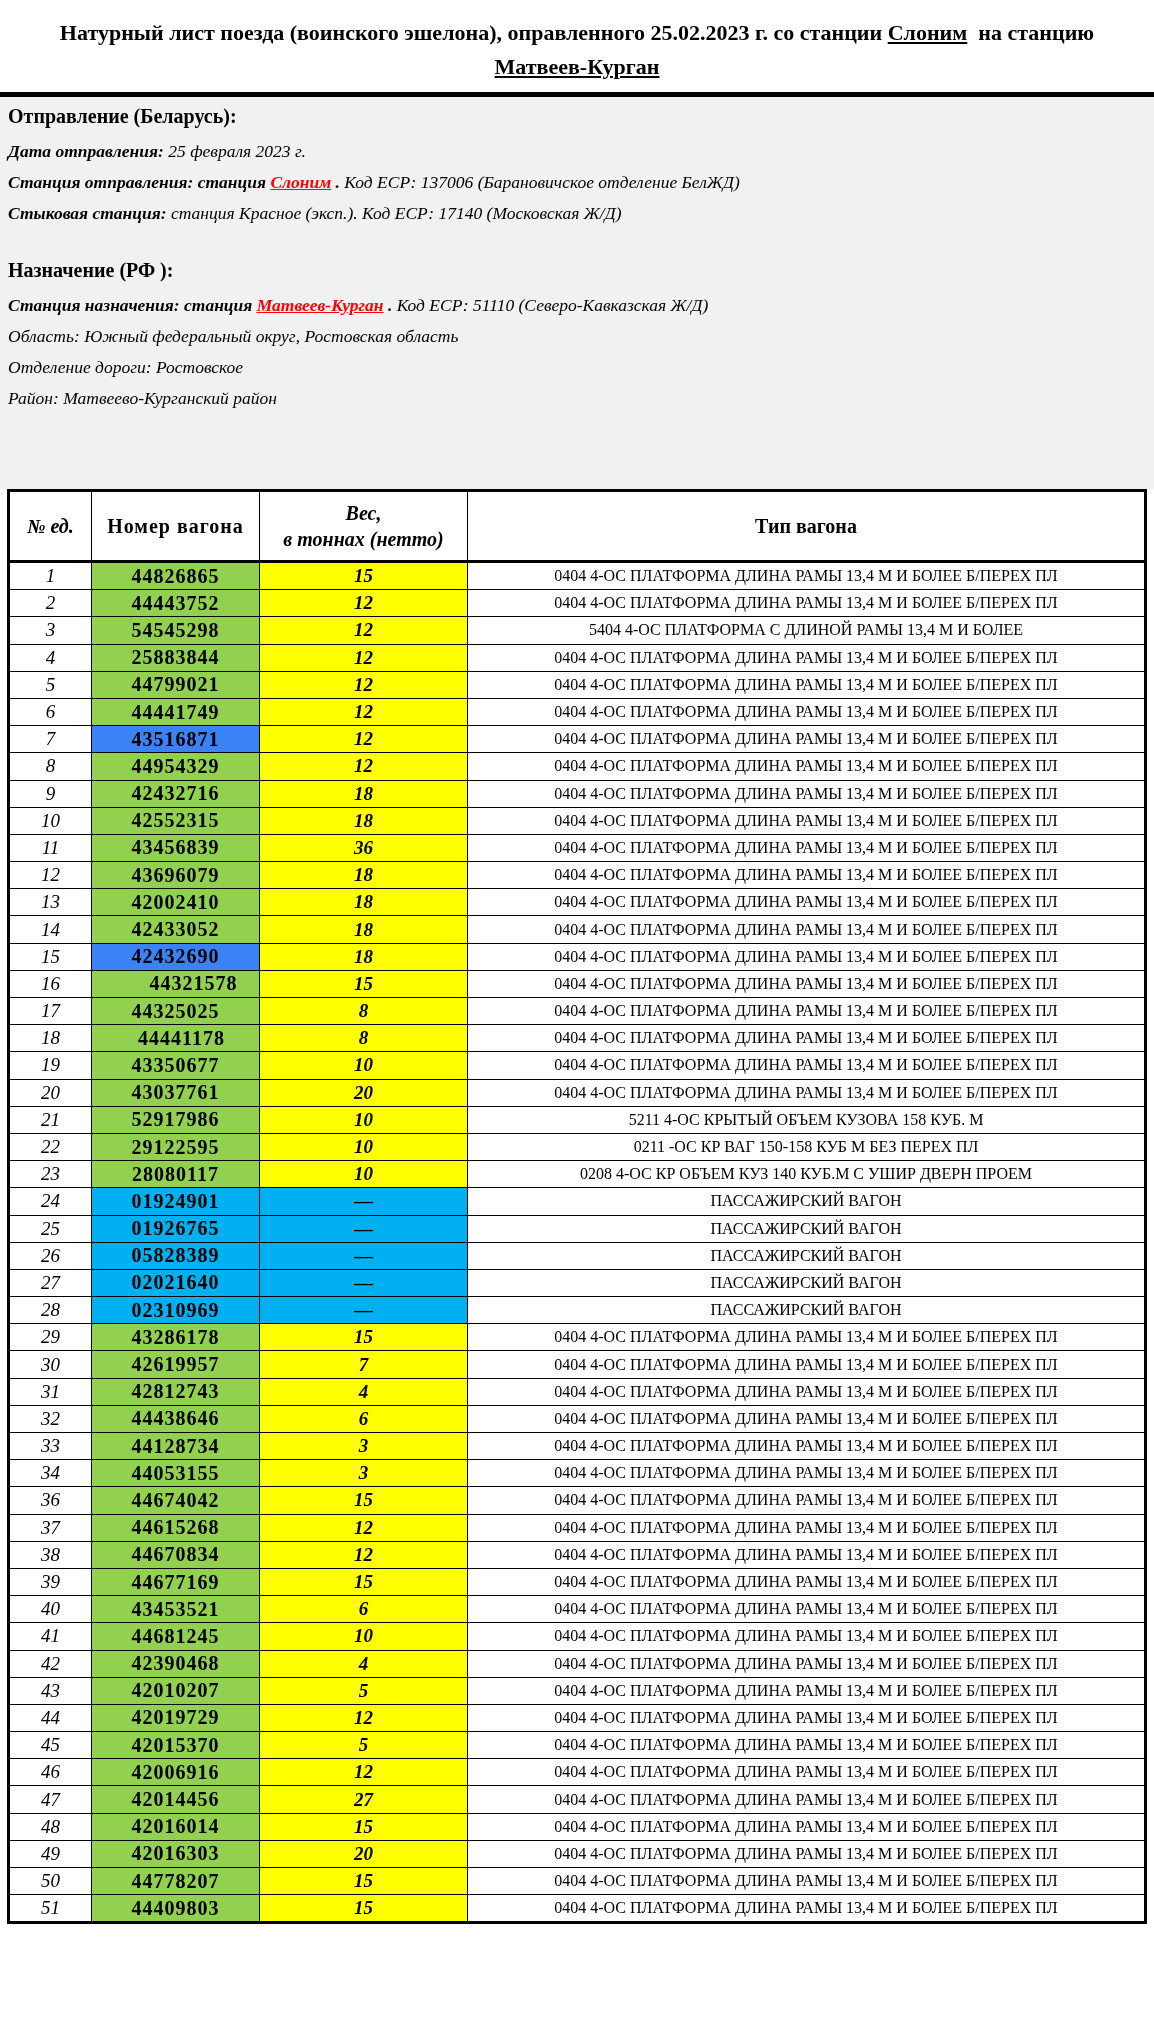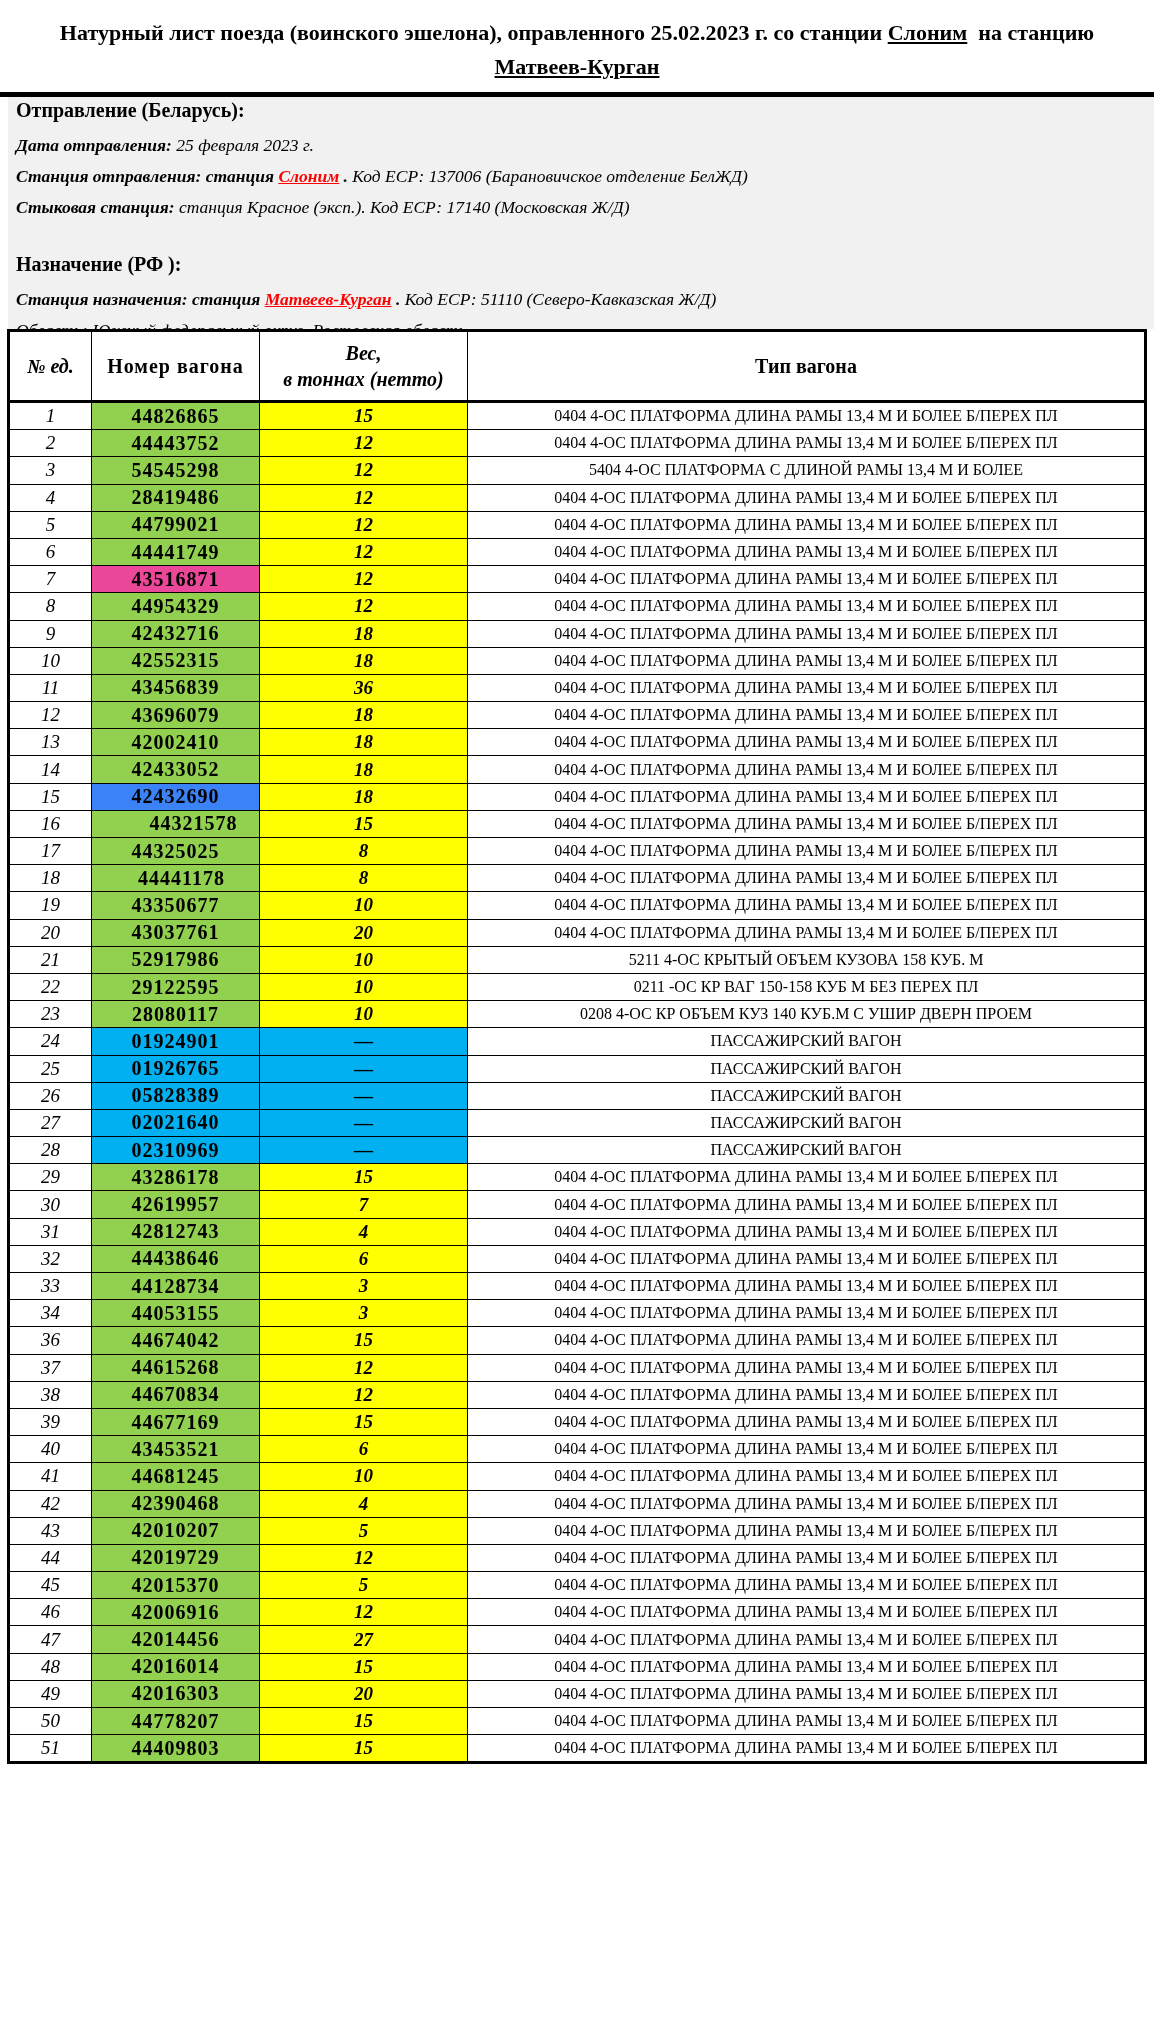--- a/index.html
+++ b/index.html
@@ -14,25 +14,24 @@
     padding-top:16px;
     text-align:center;
     font-weight:bold;
     font-size:22px;
     line-height:34px;
   }
   .u{ text-decoration:underline; }
   .sep{ height:5px; background:#000; margin-top:8px; }
   .info{
     background:#f1f1f1;
-    height:232px;
+    height:392px;
     box-sizing:border-box;
-    padding:2px 8px 0 8px;
+    padding:8px 8px 0 8px;
     overflow:hidden;
-    margin-left:8px;
   }
   .info h2{
     margin:0 0 8px 0;
     font-size:20px;
     font-weight:bold;
     font-style:normal;
   }
   .info .line{
     font-style:italic;
     font-size:17.5px;
@@ -126,39 +125,39 @@
         <td class="c-type">0404 4-ОС ПЛАТФОРМА ДЛИНА РАМЫ 13,4 М И БОЛЕЕ Б/ПЕРЕХ ПЛ</td>
       </tr>
       <tr>
         <td class="c-num">3</td>
         <td class="c-wagon" style="background: rgb(146, 208, 80);">54545298</td>
         <td class="c-weight" style="background: rgb(255, 255, 0);">12</td>
         <td class="c-type">5404 4-ОС ПЛАТФОРМА С ДЛИНОЙ РАМЫ 13,4 М И БОЛЕЕ</td>
       </tr>
       <tr>
         <td class="c-num">4</td>
-        <td class="c-wagon" style="background: rgb(146, 208, 80);">28419486</td>
+        <td class="c-wagon" style="background: rgb(146, 208, 80);">25883844</td>
         <td class="c-weight" style="background: rgb(255, 255, 0);">12</td>
         <td class="c-type">0404 4-ОС ПЛАТФОРМА ДЛИНА РАМЫ 13,4 М И БОЛЕЕ Б/ПЕРЕХ ПЛ</td>
       </tr>
       <tr>
         <td class="c-num">5</td>
         <td class="c-wagon" style="background: rgb(146, 208, 80);">44799021</td>
         <td class="c-weight" style="background: rgb(255, 255, 0);">12</td>
         <td class="c-type">0404 4-ОС ПЛАТФОРМА ДЛИНА РАМЫ 13,4 М И БОЛЕЕ Б/ПЕРЕХ ПЛ</td>
       </tr>
       <tr>
         <td class="c-num">6</td>
         <td class="c-wagon" style="background: rgb(146, 208, 80);">44441749</td>
         <td class="c-weight" style="background: rgb(255, 255, 0);">12</td>
         <td class="c-type">0404 4-ОС ПЛАТФОРМА ДЛИНА РАМЫ 13,4 М И БОЛЕЕ Б/ПЕРЕХ ПЛ</td>
       </tr>
       <tr>
         <td class="c-num">7</td>
-        <td class="c-wagon" style="background: #ec4899; margin-top: 17px;">43516871</td>
+        <td class="c-wagon" style="background: #3b82f6; margin-top: 17px;">43516871</td>
         <td class="c-weight" style="background: rgb(255, 255, 0);">12</td>
         <td class="c-type">0404 4-ОС ПЛАТФОРМА ДЛИНА РАМЫ 13,4 М И БОЛЕЕ Б/ПЕРЕХ ПЛ</td>
       </tr>
       <tr>
         <td class="c-num">8</td>
         <td class="c-wagon" style="background: rgb(146, 208, 80);">44954329</td>
         <td class="c-weight" style="background: rgb(255, 255, 0);">12</td>
         <td class="c-type">0404 4-ОС ПЛАТФОРМА ДЛИНА РАМЫ 13,4 М И БОЛЕЕ Б/ПЕРЕХ ПЛ</td>
       </tr>
       <tr>

